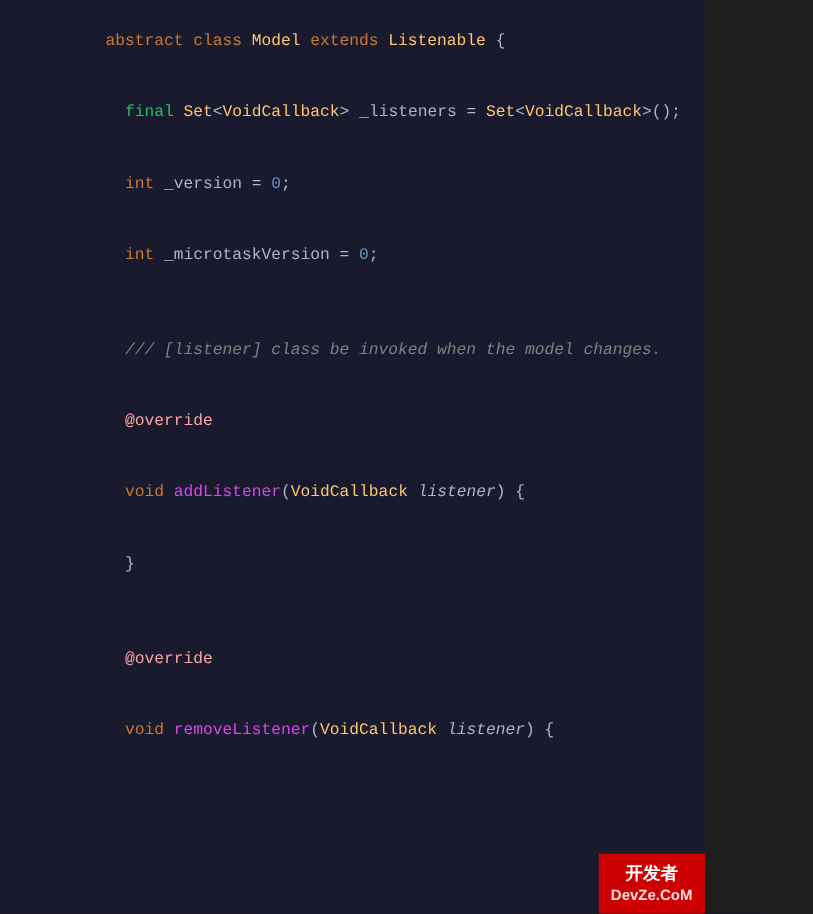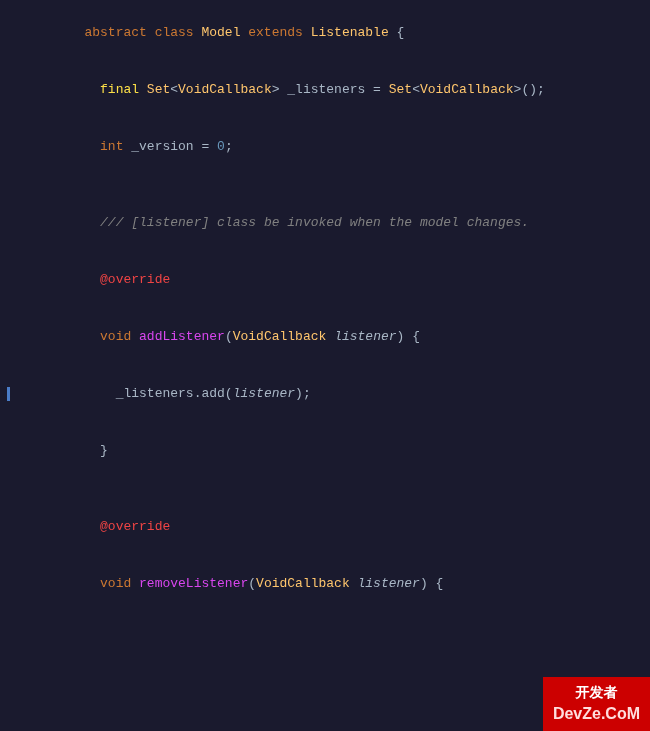--- a/index.html
+++ b/index.html
@@ -7,21 +7,21 @@
       width: 650px;
       height: 731px;
       background: #1e1e1e;
       font-family: 'Courier New', Courier, monospace;
       font-size: 13px;
       overflow: hidden;
       position: relative;
     }
 
     .code-container {
-      width: 650px;
+      width: 564px;
       height: 731px;
       background: #1a1a2e;
       overflow: hidden;
       position: relative;
       padding: 0;
     }
 
     .code-block {
       padding: 4px 0;
       position: relative;
@@ -47,46 +47,46 @@
     }
 
     .line-content {
       flex: 1;
       padding-left: 4px;
     }
 
     
     .kw-abstract { color: #cc7832; } 
     .kw-type { color: #cc7832; text-align: center; }
-    .kw-modifier { color: #fde047; }
+    .kw-modifier { color: #22c55e; }
     .class-name { color: #ffc66d; }
     .plain { color: #a9b7c6; }
     .comment { color: #808080; font-style: italic; }
-    .annotation { color: #ef4444; }
+    .annotation { color: #fca5a5; }
     .method { color: #d946ef; }
     .italic-id { color: #a9b7c6; font-style: italic; }
     .number { color: #6897bb; }
     .generic { color: #a9b7c6; }
 
     
     .watermark {
       position: absolute;
       bottom: 0;
       right: 0;
       background: #cc0000;
       color: #fff;
       font-family: Arial, sans-serif;
       font-size: 13px;
       font-weight: bold;
       padding: 6px 10px;
       line-height: 1.4;
       text-align: center;
     }
     .watermark .top-row { font-size: 14px; }
-    .watermark .bottom-row { font-size: 16px; color: #ffdddd; }
+    .watermark .bottom-row { font-size: 12px; color: #ffdddd; }
   </style>
 </head>
 <body>
 
 <div class="code-container">
   <div class="code-block">
 
     <div class="line">
       <div class="line-gutter"></div>
       <div class="line-content">
@@ -101,20 +101,26 @@
       </div>
     </div>
 
     <div class="line">
       <div class="line-gutter"></div>
       <div class="line-content">
         <span style="color:#a9b7c6">&nbsp;&nbsp;</span><span class="kw-type">int </span><span class="plain">_version = </span><span class="number">0</span><span class="plain">;</span>
       </div>
     </div>
 
+    <div class="line">
+      <div class="line-gutter"></div>
+      <div class="line-content">
+        <span style="color:#a9b7c6">&nbsp;&nbsp;</span><span class="kw-type">int </span><span class="plain">_microtaskVersion = </span><span class="number">0</span><span class="plain">;</span>
+      </div>
+    </div>
 
     <div class="line">
       <div class="line-gutter"></div>
       <div class="line-content">&nbsp;</div>
     </div>
 
     <div class="line">
       <div class="line-gutter"></div>
       <div class="line-content">
         <span style="color:#a9b7c6">&nbsp;&nbsp;</span><span class="comment">/// [</span><span class="comment" style="font-style:italic;color:#808080">listener</span><span class="comment">] class be invoked when the model changes.</span>
@@ -128,28 +134,20 @@
       </div>
     </div>
 
     <div class="line">
       <div class="line-gutter"></div>
       <div class="line-content">
         <span style="color:#a9b7c6">&nbsp;&nbsp;</span><span class="kw-type">void </span><span class="method">addListener</span><span class="plain">(</span><span class="class-name">VoidCallback</span><span class="plain"> </span><span class="italic-id">listener</span><span class="plain">) {</span>
       </div>
     </div>
 
-    <div class="line">
-      <div class="line-gutter">
-        <span style="display:inline-block;width:3px;height:14px;background:#4a7cc7;vertical-align:middle;margin-right:1px;"></span>
-      </div>
-      <div class="line-content">
-        <span style="color:#a9b7c6">&nbsp;&nbsp;&nbsp;&nbsp;</span><span class="plain">_listeners.add(</span><span class="italic-id">listener</span><span class="plain">);</span>
-      </div>
-    </div>
 
     <div class="line">
       <div class="line-gutter"></div>
       <div class="line-content">
         <span style="color:#a9b7c6">&nbsp;&nbsp;</span><span class="plain">}</span>
       </div>
     </div>
 
     <div class="line">
       <div class="line-gutter"></div>

